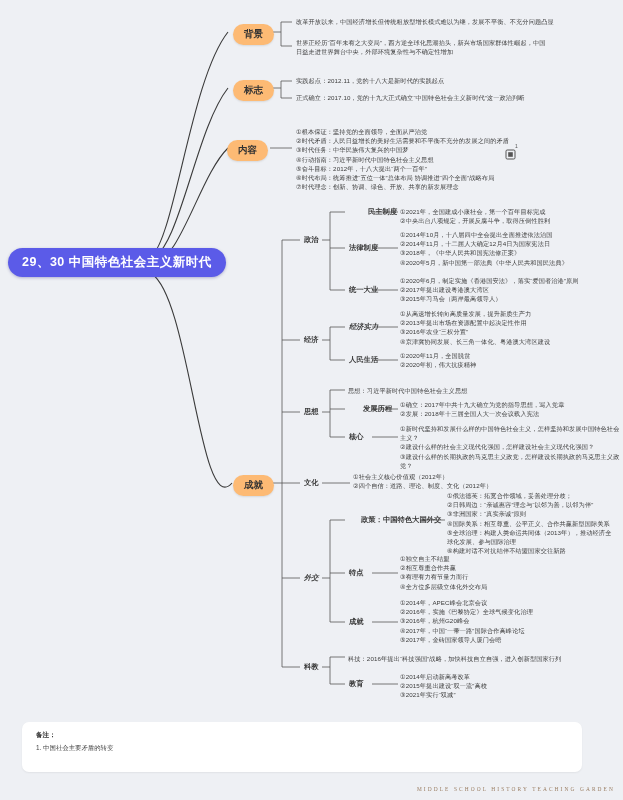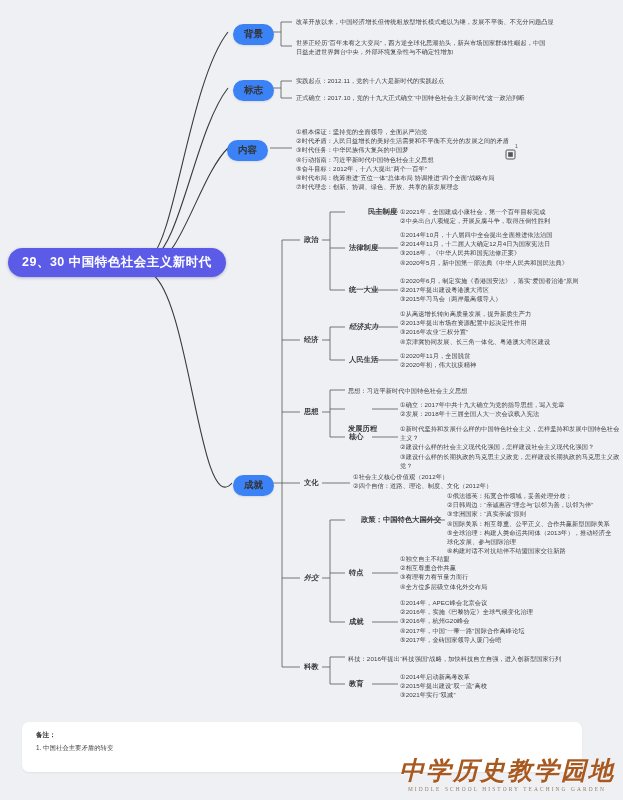--- a/index.html
+++ b/index.html
@@ -21,21 +21,21 @@
     left:8px;top:248px;
     background:#5b5be8;color:#fff;
     border-radius:18px;
     padding:6px 14px;
     font-size:12.5px;font-weight:bold;
     letter-spacing:.5px;
     box-shadow:0 1px 3px rgba(60,60,140,.35);
   }
   
   .lvl1{
-    background:#3b82f6;
+    background:#fdba74;
     border-radius:11px;
     padding:4px 11px;
     font-size:9.5px;font-weight:bold;
     color:#333;
     box-shadow:0 1px 2px rgba(0,0,0,.10);
   }
   
   .lvl2{
     font-size:7.3px;font-weight:bold;color:#3a3a3a;
     background:transparent;
@@ -243,21 +243,21 @@
     <span>人民生活</span>
   </div>
   <div class="node leaf" style="left:400px;top:351px;">①2020年11月，全国脱贫
 ②2020年初，伟大抗疫精神</div>
 
   <div class="node lvl2" style="left:302px;top:406px;">
     <span>思想</span>
   </div>
   <div class="node leaf" style="left:348px;top:386px;">思想：习近平新时代中国特色社会主义思想</div>
 
-  <div class="node lvl2" style="left:346px;top:403px;margin-top:20px;">
+  <div class="node lvl2" style="left:361px;top:403px;">
     <span>发展历程</span>
   </div>
   <div class="node leaf" style="left:400px;top:400px;">①确立：2017年中共十九大确立为党的指导思想，写入党章
 ②发展：2018年十三届全国人大一次会议载入宪法</div>
 
   <div class="node lvl2" style="left:347px;top:431px;">
     <span>核心</span>
   </div>
   <div class="node leaf" style="left:400px;top:424px;">①新时代坚持和发展什么样的中国特色社会主义，怎样坚持和发展中国特色社会主义？
 ②建设什么样的社会主义现代化强国，怎样建设社会主义现代化强国？
@@ -311,17 +311,16 @@
   <div class="node leaf" style="left:400px;top:672px;">①2014年启动新高考改革
 ②2015年提出建设“双一流”高校
 ③2021年实行“双减”</div>
 
   <div class="footer-card">
     <div class="footer-title">备注：</div>
     <div class="footer-item">1. 中国社会主要矛盾的转变</div>
   </div>
 
   <div class="watermark">
-    <div class="wm-cn">中学历史教学园地</div>
     <div class="wm-en">MIDDLE SCHOOL HISTORY TEACHING GARDEN</div>
   </div>
 
 </div>
 
 </body></html>

